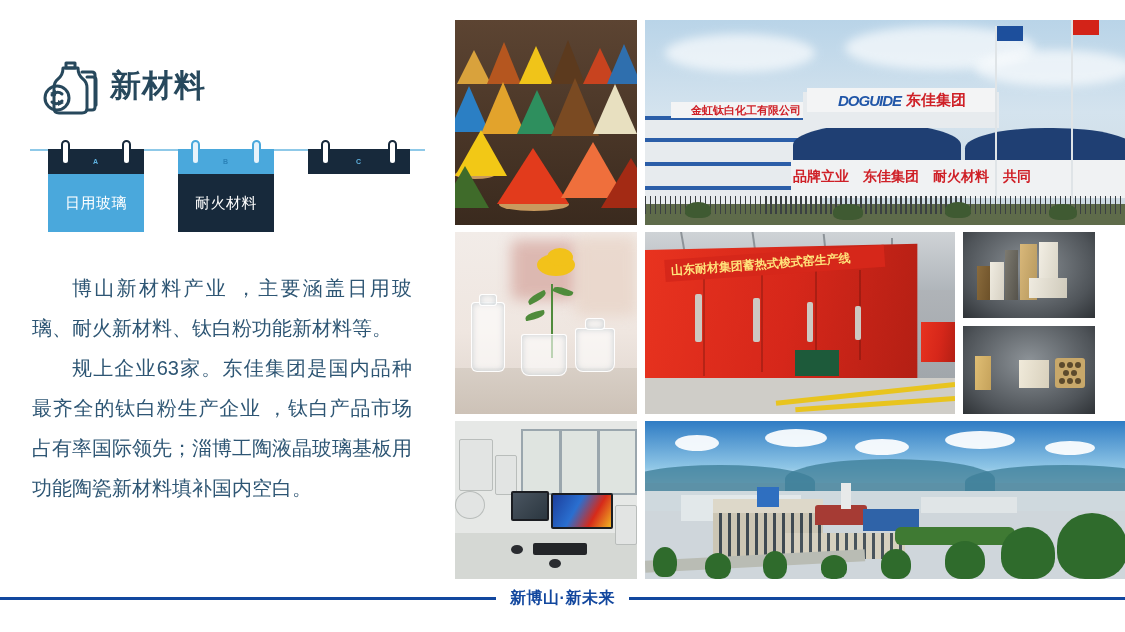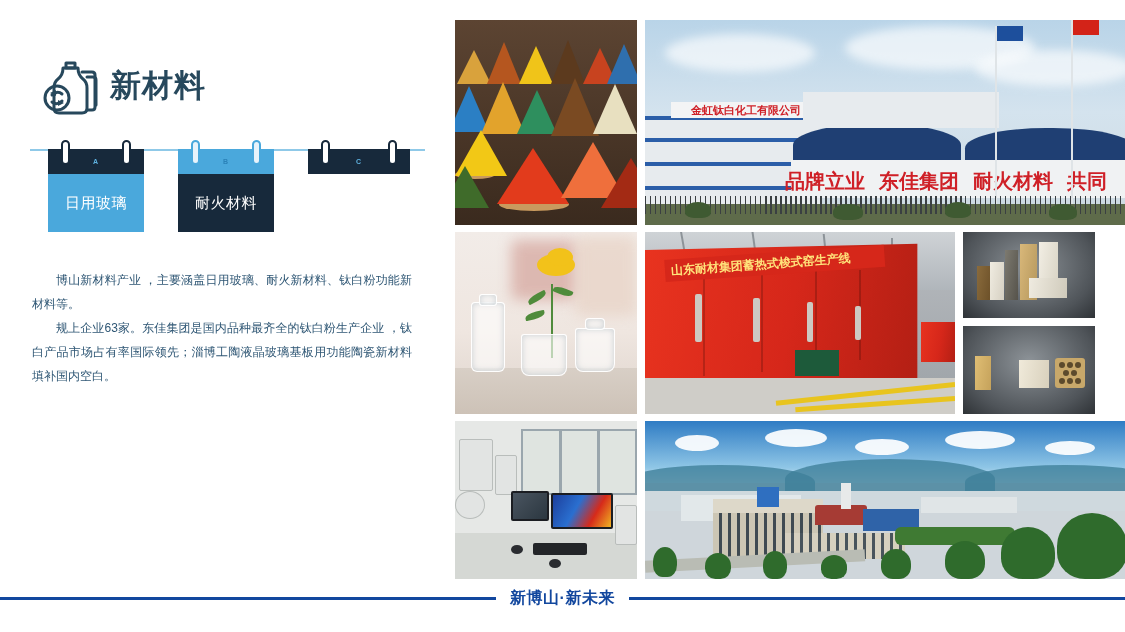--- a/index.html
+++ b/index.html
@@ -105,21 +105,21 @@
     border-radius: 5px;
   }
   .ring.l { left: 13px; }
   .ring.r { right: 13px; }
 
   
   #body-text {
     position: absolute;
     left: 32px; top: 252px;
     width: 380px;
-    font-size: 12px;
+    font-size: 20px;
     line-height: 2.0;
     color: #2e5674;
     text-align: justify;
   }
   #body-text p { text-indent: 2em; }
 
   
   #photo-grid { position: absolute; left: 455px; top: 20px; }
 
   .photo {
@@ -352,23 +352,27 @@
       <div class="bldg-stripe" style="left:0px; top:118px;width:175px;height:4px;"></div>
       <div class="bldg-stripe" style="left:0px; top:142px;width:175px;height:4px;"></div>
       <div class="bldg-stripe" style="left:0px; top:166px;width:175px;height:4px;"></div>
 
       <div class="sign-red-board" style="left:26px; top:82px; width:150px;height:16px;font-size:11px;">金虹钛白化工有限公司</div>
 
       <div class="roof-arc" style="left:148px;top:104px;width:168px;height:44px;"></div>
       <div class="roof-arc" style="left:320px;top:108px;width:170px;height:42px;"></div>
 
       <div class="bldg-white" style="left:158px;top:72px;width:196px;height:36px;"></div>
+      <div class="sign-red-board" style="left:162px;top:68px;width:190px;height:24px;gap:5px;font-size:15px;">
+        <span class="doguide-text">DOGUIDE</span>
+        <span>东佳集团</span>
+      </div>
 
       <div class="wall-white" style="left:146px;top:140px;width:334px;height:38px;"></div>
-      <div class="slogan-line" style="left:140px;top:148px;font-size:20px;text-align:center;">
+      <div class="slogan-line" style="left:148px;top:148px;font-size:14px;text-align:center;">
         <span>品牌立业</span>
         <span>东佳集团</span>
         <span>耐火材料</span>
         <span>共同</span>
       </div>
 
       <div class="flagpole" style="left:350px;top:6px;height:178px;"></div>
       <div class="flag" style="left:352px;top:6px;background:#1d4f9c;"></div>
       <div class="flagpole" style="left:426px;top:0px;height:184px;"></div>
       <div class="flag" style="left:428px;top:0px;background:#d32318;"></div>

